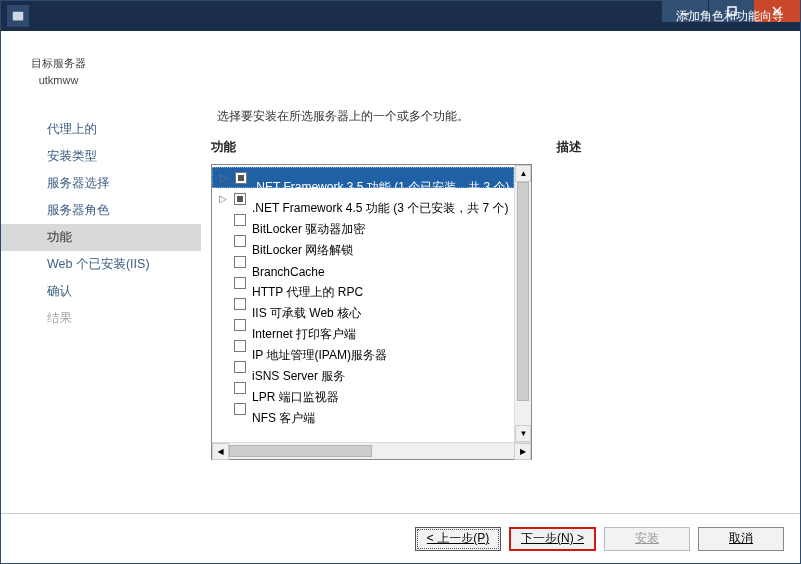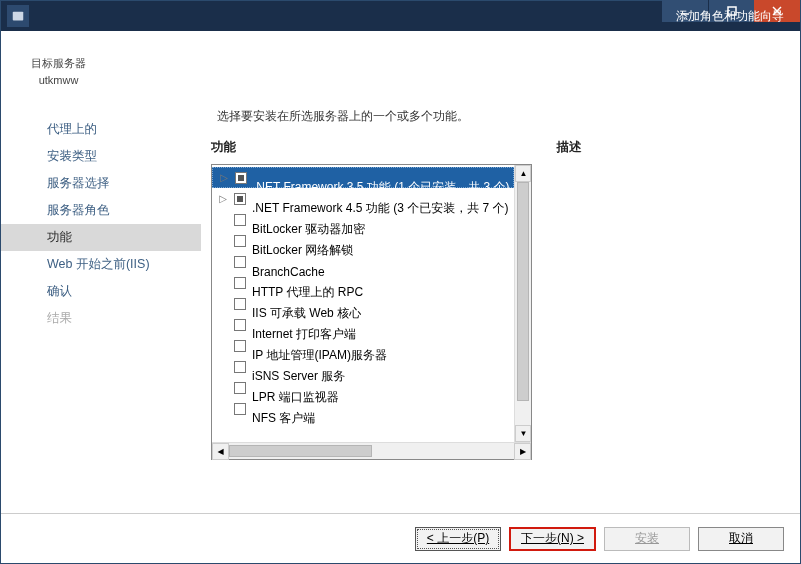--- a/index.html
+++ b/index.html
@@ -95,21 +95,21 @@
       </div>
     </div>
 
     <div class="main">
       <div class="sidebar" id="sidebar">
           <div class="side-item">代理上的</div>
           <div class="side-item">安装类型</div>
           <div class="side-item">服务器选择</div>
           <div class="side-item">服务器角色</div>
           <div class="side-item active">功能</div>
-          <div class="side-item">Web 开始之前(IIS)</div>
+          <div class="side-item">Web 个已安装(IIS)</div>
           <div class="side-item">确认</div>
           <div class="side-item disabled">结果</div>
         </div>
 
       <div class="content">
         <div class="instr">选择要安装在所选服务器上的一个或多个功能。</div>
         <div class="cols">
           <div class="colL">
             <div class="col-head">功能</div>
             <div class="listbox">

